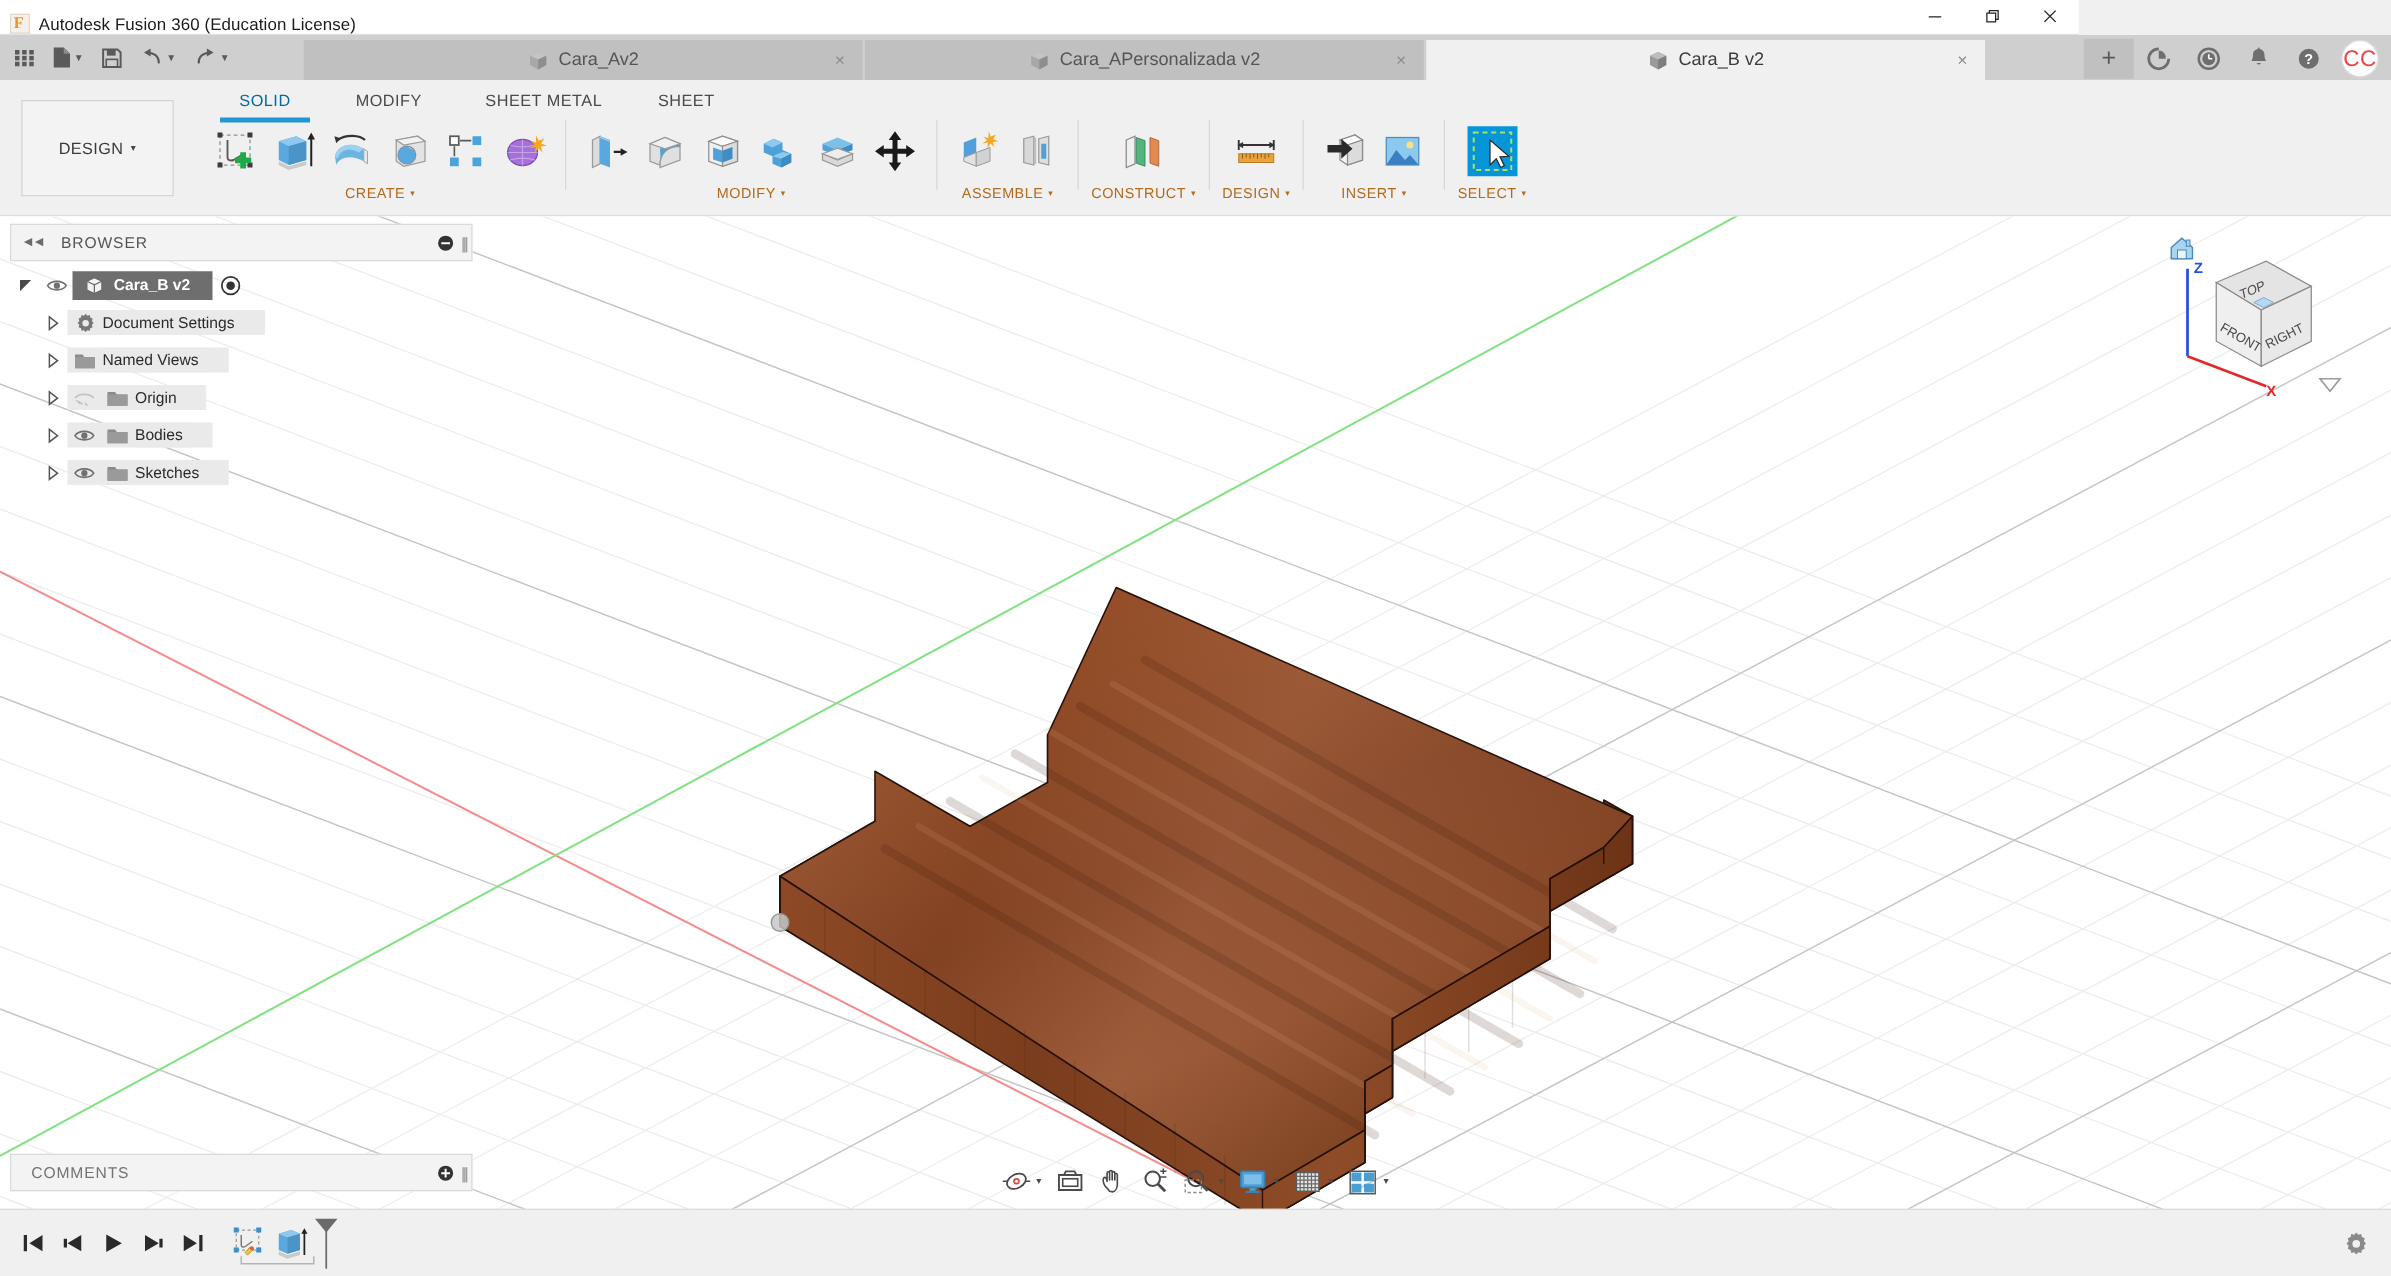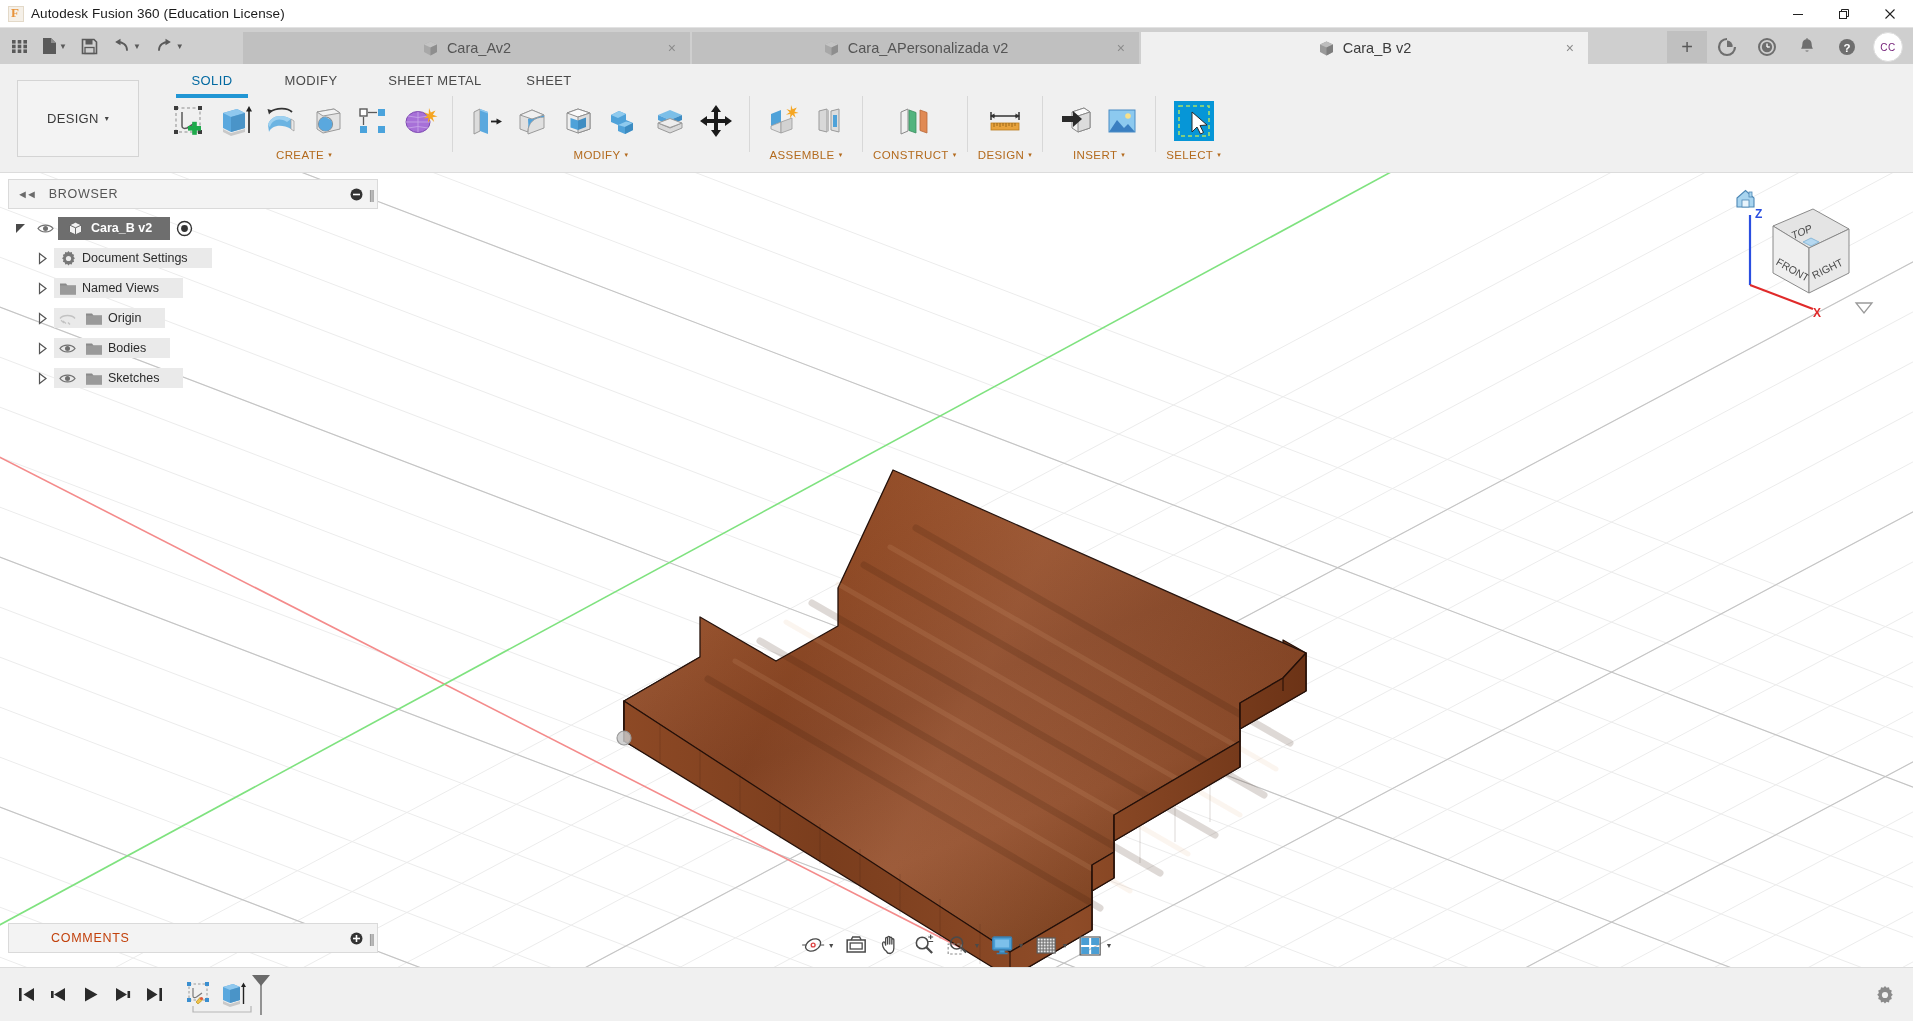--- a/index.html
+++ b/index.html
@@ -7,23 +7,23 @@
     width: 1913px; height: 1021px;
     overflow: hidden;
     font-family: "Liberation Sans", sans-serif;
     background: #f0f0f0;
     -webkit-font-smoothing: antialiased;
   }
   #app { position: relative; width: 1913px; height: 1021px; }
 
   
   .titlebar {
-    position: absolute; top: 0; left: 0; width: 1913px; height: 28px;
+    position: absolute; top: 0; left: 0; width: 1663px; height: 28px;
     background: #ffffff;
-    display: flex; align-items: center;
+    display: flex; align-items: flex-end;
     border-bottom: 1px solid #e2e2e2;
   }
   .title-logo {
     width: 16px; height: 16px; margin-left: 8px; margin-right: 7px;
     position: relative; flex: none;
     background: #f5f0e8;
     border: 1px solid #e3d9c8;
   }
   .title-logo::before {
     content: "F";
@@ -80,21 +80,21 @@
     color: #585858; font-size: 20px; font-weight: 300;
   }
   .tr-icon {
     width: 40px; height: 34px; display: flex; align-items: center; justify-content: center;
     color: #6e6e6e;
   }
   .avatar {
     width: 30px; height: 30px; border-radius: 50%;
     background: #fff; border: 1px solid #dcdcdc;
     display: flex; align-items: center; justify-content: center;
-    font-size: 10px; color: #701a75; letter-spacing: .5px;
+    font-size: 18px; color: #ef4444; letter-spacing: .5px;
     margin-left: 6px; margin-right: 4px;
   }
 
   
   .ribbon {
     position: absolute; top: 64px; left: 0; width: 1913px; height: 109px;
     background: #f0f0f0;
     border-bottom: 1px solid #dcdcdc;
   }
   .design-box {
@@ -165,21 +165,21 @@
 
   
   .viewcube { position: absolute; right: 36px; top: 8px; width: 150px; height: 140px; }
 
   
   .comments {
     position: absolute; left: 8px; bottom: 68px; width: 370px; height: 30px;
     background: #f3f3f3; border: 1px solid #dadada;
     display: flex; align-items: center; z-index: 5;
   }
-  .comments .ctitle { font-size: 12.5px; color: #c2410c; letter-spacing: .7px; margin-left: 42px; }
+  .comments .ctitle { font-size: 12.5px; color: #737373; letter-spacing: .7px; margin-left: 16px; }
   .comments .cplus { margin-left: auto; margin-right: 6px; display:flex; }
   .comments .cgrip { margin-right: 4px; color: #999; font-size: 13px; letter-spacing:-2px;}
 
   
   .navbar {
     position: absolute; left: 50%; transform: translateX(-50%); bottom: 58px;
     height: 36px; display: flex; align-items: center; z-index: 6;
   }
   .nav-item { display: flex; align-items: center; padding: 0 5px; height: 34px; }
   .nav-caret { font-size: 7px; color: #4a4a4a; margin-left: 3px; }

